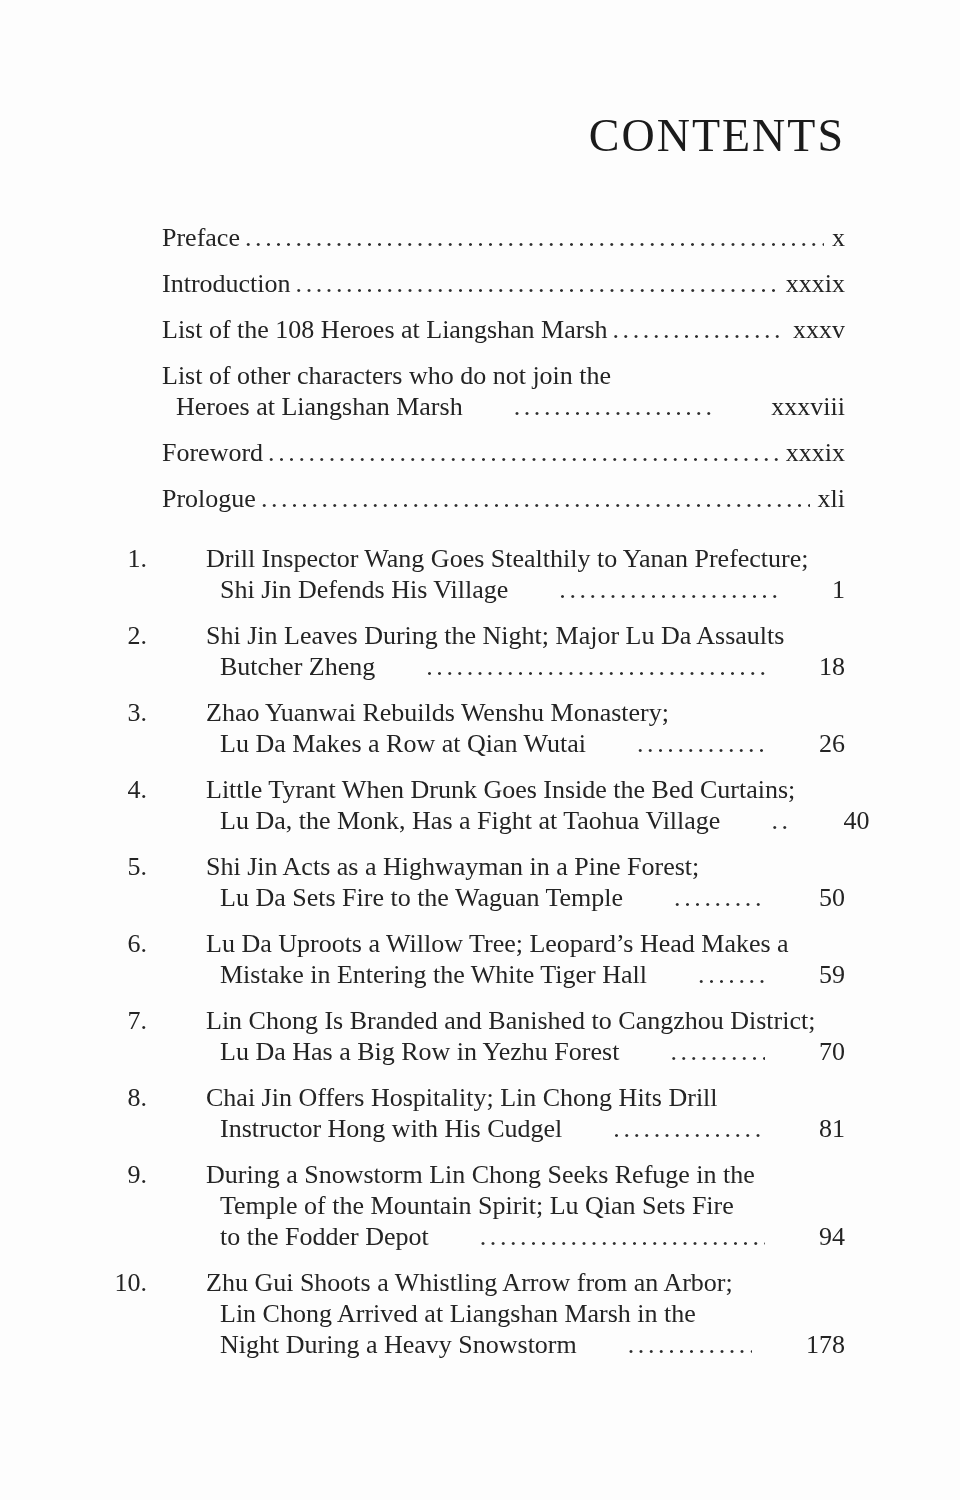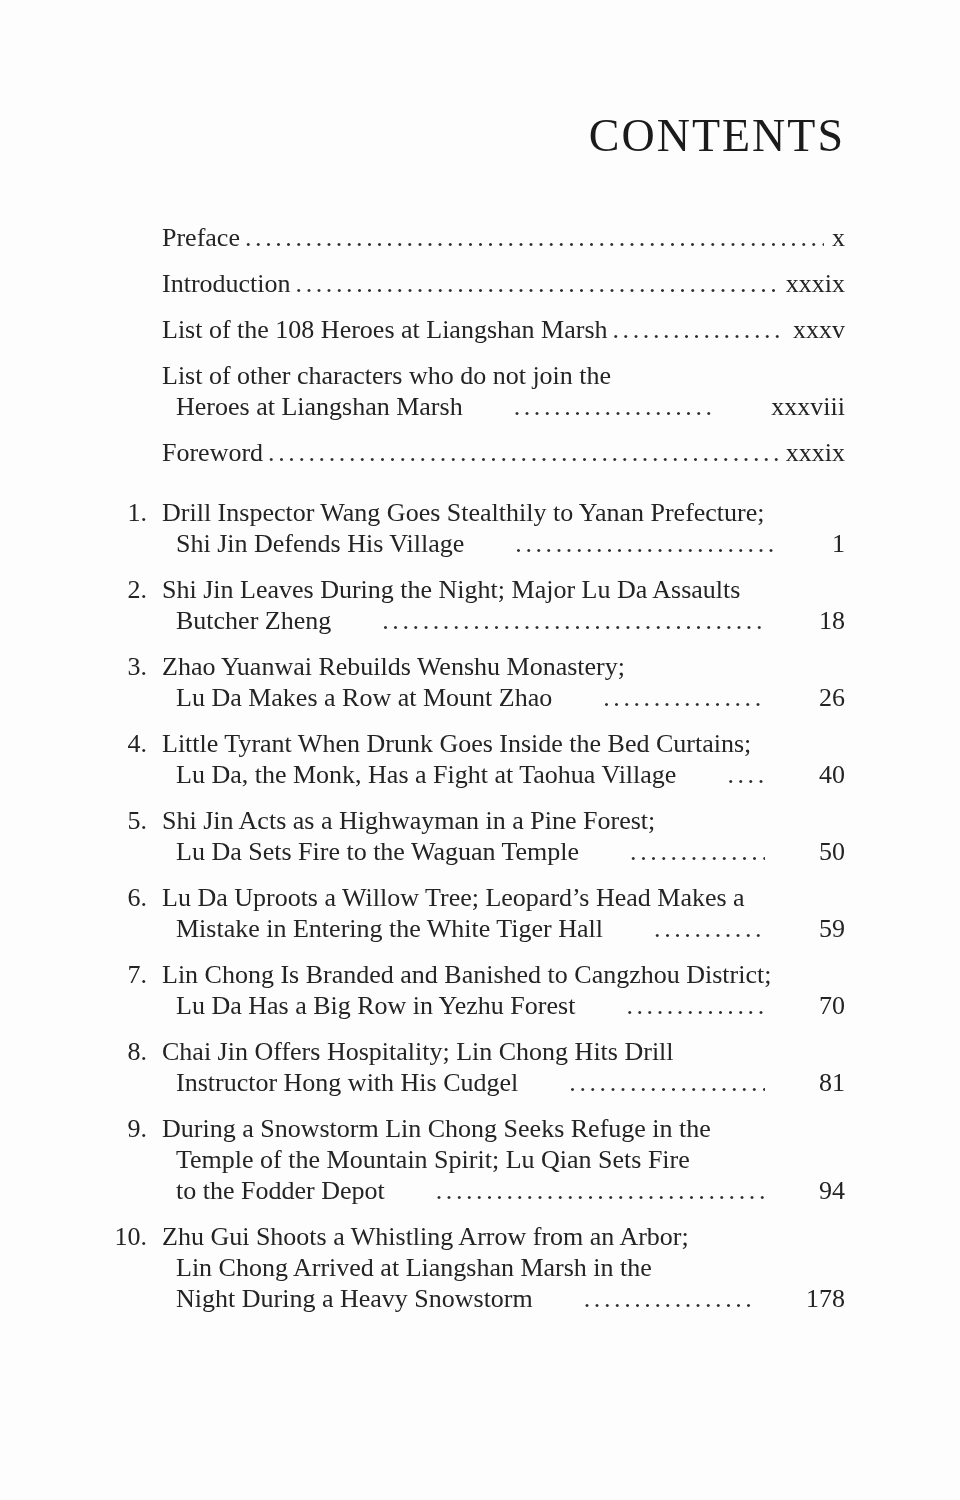--- a/index.html
+++ b/index.html
@@ -52,21 +52,21 @@
   .chapters { margin-top: 29px; }
   .ch-entry { display: flex; margin-bottom: 15px; }
   .ch-num {
     flex: none;
     width: 47px;
     text-align: right;
     margin-right: 15px;
     font-size: 26px;
     line-height: 31px;
   }
-  .ch-body { flex: 1; min-width: 0; }
+  .ch-body { flex: 1; min-width: 0; margin-left: 44px; }
 </style>
 </head>
 <body>
 
 <main class="page">
   <h1 class="title">CONTENTS</h1>
   <section class="front-matter" id="front-matter">
       <div class="fm-entry">
         <div class="line">
           <span class="line-text">Preface</span>
@@ -98,20 +98,27 @@
           <span class="pg">xxxviii</span>
         </div>
       </div>
       <div class="fm-entry">
         <div class="line">
           <span class="line-text">Foreword</span>
           <span class="leader"></span>
           <span class="pg">xxxix</span>
         </div>
       </div>
+      <div class="fm-entry">
+        <div class="line">
+          <span class="line-text">Prologue</span>
+          <span class="leader"></span>
+          <span class="pg">xli</span>
+        </div>
+      </div>
     </section>
   <section class="chapters" id="chapter-list">
       <div class="ch-entry">
         <span class="ch-num">1.</span>
         <div class="ch-body">
           <div class="line">
             <span class="line-text">Drill Inspector Wang Goes Stealthily to Yanan Prefecture;</span>
           </div>
           <div class="line cont">
             <span class="line-text">Shi Jin Defends His Village</span>
@@ -133,21 +140,21 @@
           </div>
         </div>
       </div>
       <div class="ch-entry">
         <span class="ch-num">3.</span>
         <div class="ch-body">
           <div class="line">
             <span class="line-text">Zhao Yuanwai Rebuilds Wenshu Monastery;</span>
           </div>
           <div class="line cont">
-            <span class="line-text">Lu Da Makes a Row at Mount Zhao</span>
+            <span class="line-text">Lu Da Makes a Row at Qian Wutai</span>
             <span class="leader"></span>
             <span class="pg">26</span>
           </div>
         </div>
       </div>
       <div class="ch-entry">
         <span class="ch-num">4.</span>
         <div class="ch-body">
           <div class="line">
             <span class="line-text">Little Tyrant When Drunk Goes Inside the Bed Curtains;</span>

